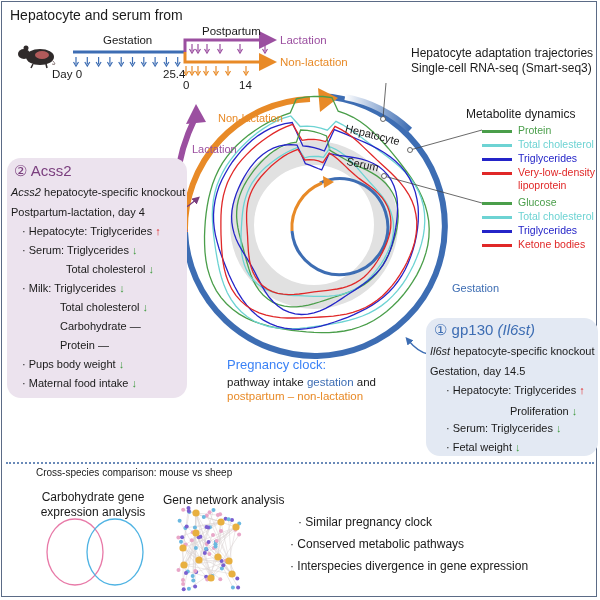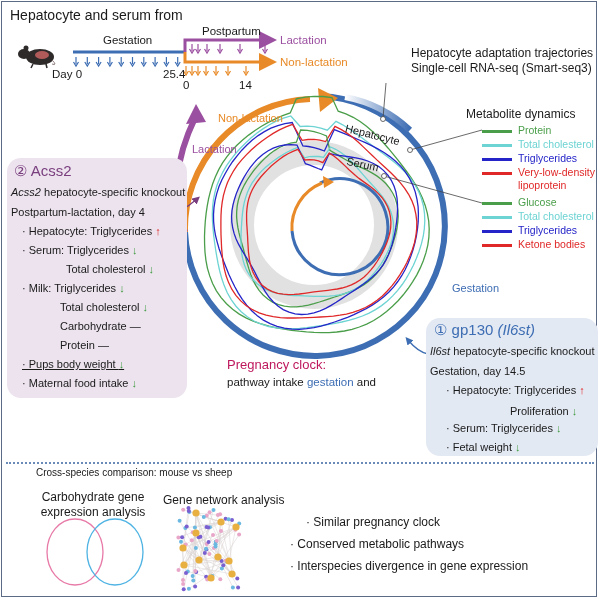--- a/index.html
+++ b/index.html
@@ -335,23 +335,24 @@
   <div>Hepatocyte adaptation trajectories</div>
   <div>Single-cell RNA-seq (Smart-seq3)</div>
 </div>
 
 <div class="abs" style="left:347px;top:122px;font-size:11px;color:#1a1a1a;transform:rotate(14deg);transform-origin:left top;">Hepatocyte</div>
 <div class="abs" style="left:348px;top:155px;font-size:11px;color:#1a1a1a;transform:rotate(12deg);transform-origin:left top;">Serum</div>
 <div class="abs" style="left:218px;top:112px;font-size:11px;color:#e88a27;">Non-lactation</div>
 <div class="abs" style="left:192px;top:143px;font-size:11px;color:#9b4fa0;">Lactation</div>
 <div class="abs" style="left:452px;top:282px;font-size:11px;color:#3d6db3;">Gestation</div>
 
-<div class="abs" style="left:227px;top:357px;font-size:13px;color:#be185d;">Pregnancy clock:</div>
+<div class="abs" style="left:227px;top:357px;font-size:13px;color:#3b82f6;">Pregnancy clock:</div>
 <div class="abs" style="left:227px;top:375px;font-size:11.5px;color:#1a1a1a;line-height:14px;">
   <div><span>pathway intake </span><span style="color:#3d6db3;">gestation</span><span> and</span></div>
+  <div style="color:#e88a27;">postpartum – non-lactation</div>
 </div>
 
 <div class="abs" style="left:466px;top:107px;font-size:12px;color:#1a1a1a;">Metabolite dynamics</div>
 <div id="legend">
     <div class="legend-item" style="top: 124px;">
       <div class="legend-swatch" style="background: rgb(74, 158, 74);"></div>
       <div class="legend-label" style="color: rgb(74, 158, 74);">Protein</div>
     </div>
     <div class="legend-item" style="top: 138px;">
       <div class="legend-swatch" style="background: rgb(109, 211, 211);"></div>
@@ -388,21 +389,21 @@
 <div class="line" style="left:11px;top:186px;"><i>Acss2</i><span> hepatocyte-specific knockout</span></div>
 <div class="line" style="left:11px;top:206px;">Postpartum-lactation, day 4</div>
 <div id="acss2-lines">
     <div class="line" style="left: 22px; top: 225px;"><span>· Hepatocyte: Triglycerides </span><span class="up">↑</span></div>
     <div class="line" style="left: 22px; top: 244px;"><span>· Serum: Triglycerides </span><span class="down">↓</span></div>
     <div class="line" style="left: 66px; top: 263px;"><span>Total cholesterol </span><span class="down">↓</span></div>
     <div class="line" style="left: 22px; top: 282px;"><span>· Milk:  Triglycerides </span><span class="down">↓</span></div>
     <div class="line" style="left: 60px; top: 301px;"><span>Total cholesterol </span><span class="down">↓</span></div>
     <div class="line" style="left: 60px; top: 320px;"><span>Carbohydrate </span><span class="">—</span></div>
     <div class="line" style="left: 60px; top: 339px;"><span>Protein </span><span class="">—</span></div>
-    <div class="line" style="left: 22px; top: 358px; text-decoration: underline;"><span>· Pups body weight </span><span class="down">↓</span></div>
+    <div class="line" style="left: 22px; top: 358px;"><span>· Pups body weight </span><span class="down">↓</span></div>
     <div class="line" style="left: 22px; top: 377px;"><span>· Maternal food intake </span><span class="down">↓</span></div>
   </div>
 
 <div class="box gp-box"></div>
 <div class="abs" style="left:434px;top:321px;font-size:15px;color:#3d6db3;"><span>① gp130 </span><i>(Il6st)</i></div>
 <div class="line" style="left:430px;top:345px;"><i>Il6st</i><span> hepatocyte-specific knockout</span></div>
 <div class="line" style="left:430px;top:365px;">Gestation, day 14.5</div>
 <div id="gp-lines">
     <div class="line" style="left: 446px; top: 384px;"><span>· Hepatocyte: Triglycerides </span><span class="up">↑</span></div>
     <div class="line" style="left: 510px; top: 405px;"><span>Proliferation </span><span class="down">↓</span></div>
@@ -412,16 +413,16 @@
 
 <div class="sep"></div>
 
 <div class="abs" style="left:36px;top:467px;font-size:10px;color:#1a1a1a;">Cross-species comparison:  mouse vs sheep</div>
 <div class="abs" style="left:38px;top:490px;font-size:12px;color:#1a1a1a;text-align:center;line-height:15px;width:110px;">
   <div>Carbohydrate gene</div>
   <div>expression analysis</div>
 </div>
 <div class="abs" style="left:163px;top:493px;font-size:12px;color:#1a1a1a;">Gene network analysis</div>
 <div id="findings">
-    <div class="abs" style="left: 306px; top: 515px; font-size: 12px; color: rgb(26, 26, 26);">· Similar pregnancy clock</div>
+    <div class="abs" style="left: 298px; top: 515px; font-size: 12px; color: rgb(26, 26, 26);">· Similar pregnancy clock</div>
     <div class="abs" style="left: 290px; top: 537px; font-size: 12px; color: rgb(26, 26, 26);">· Conserved metabolic pathways</div>
     <div class="abs" style="left: 290px; top: 559px; font-size: 12px; color: rgb(26, 26, 26);">· Interspecies divergence in gene expression</div>
   </div>
 
 </body></html>

